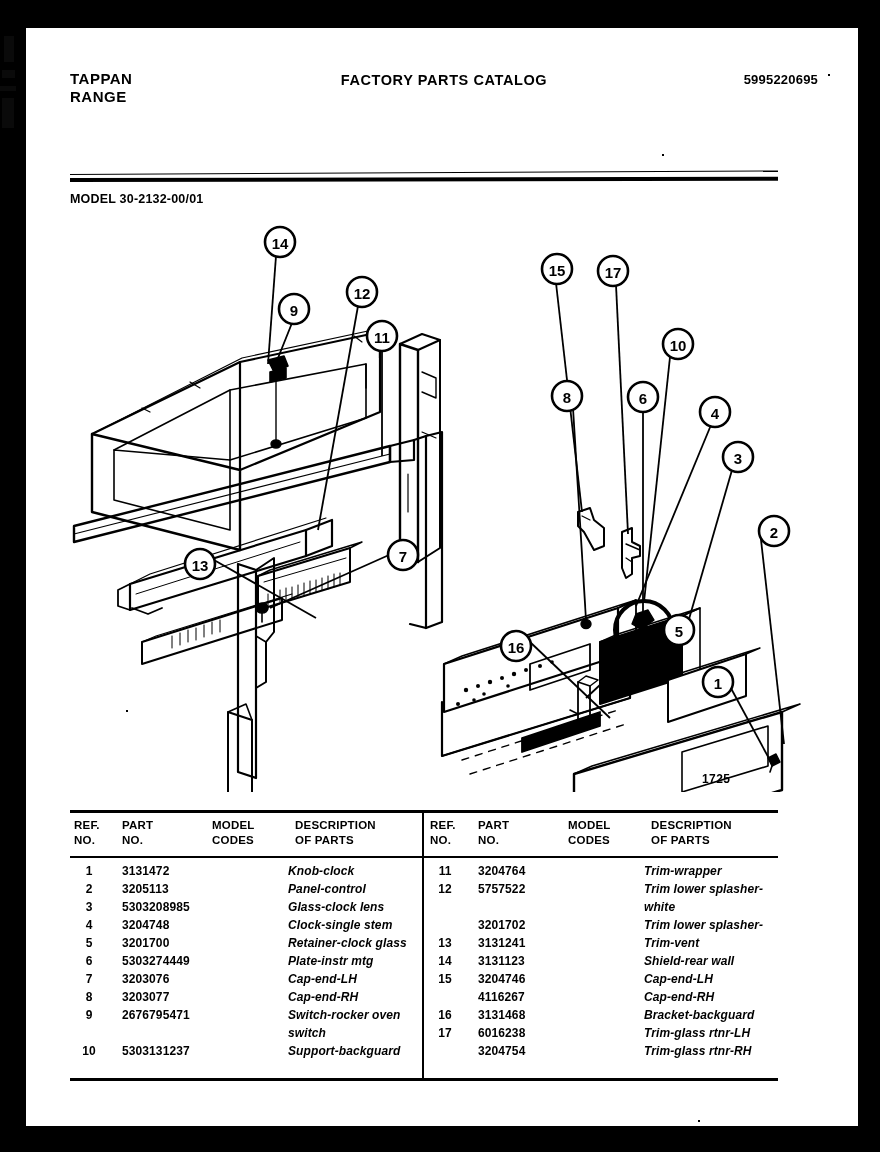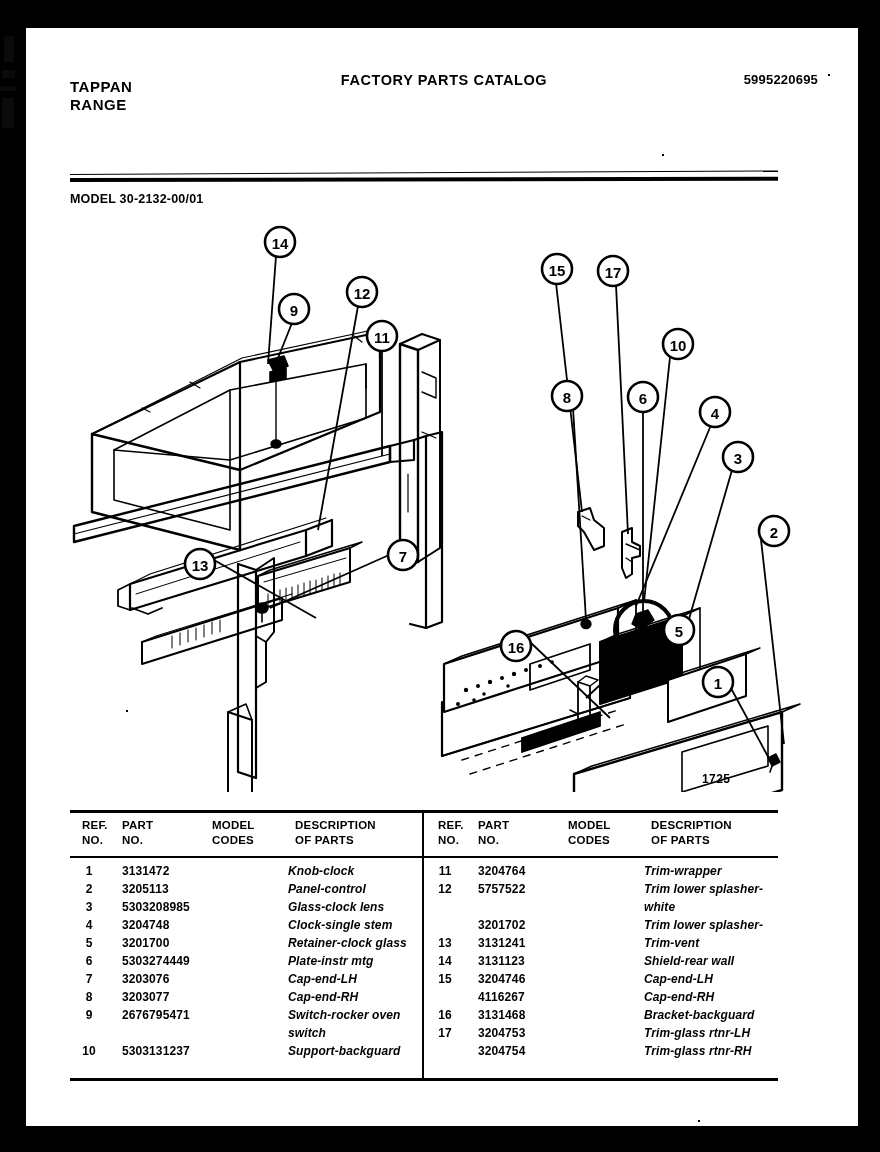--- a/index.html
+++ b/index.html
@@ -41,21 +41,20 @@
   }
   .brand {
     position: absolute;
     left: 0;
     top: 0;
     font-size: 15px;
     font-weight: bold;
     letter-spacing: 0.5px;
     line-height: 18px;
     color: #000;
-    margin-top: 8px;
   }
   .catalog-title {
     position: absolute;
     left: 0;
     right: 0;
     top: 2px;
     text-align: center;
     font-size: 14.5px;
     font-weight: bold;
     letter-spacing: 0.6px;
@@ -168,21 +167,21 @@
   .tbl-head {
     position: absolute;
     top: 2px;
     font-size: 11.5px;
     font-weight: bold;
     line-height: 15px;
     letter-spacing: 0.2px;
     color: #000;
     white-space: pre-line;
   }
-  .th-ref   { left: 12px; }
+  .th-ref   { left: 4px; }
   .th-part  { left: 52px; }
   .th-model { left: 142px; }
   .th-desc  { left: 218px; margin-left: 7px; }
 
   .tbl-body {
     position: absolute;
     left: 0;
     top: 48px;
     width: 350px;
   }
@@ -712,21 +711,21 @@
             <div class="c-desc">Cap-end-RH</div>
           </div>
           <div class="prow">
             <div class="c-ref">16</div>
             <div class="c-part">3131468</div>
             <div class="c-model"></div>
             <div class="c-desc">Bracket-backguard</div>
           </div>
           <div class="prow">
             <div class="c-ref">17</div>
-            <div class="c-part">3204753</div>
+            <div class="c-part">6016238</div>
             <div class="c-model"></div>
             <div class="c-desc">Trim-glass rtnr-LH</div>
           </div>
           <div class="prow">
             <div class="c-ref"></div>
             <div class="c-part">3204754</div>
             <div class="c-model"></div>
             <div class="c-desc">Trim-glass rtnr-RH</div>
           </div>
         </div>

